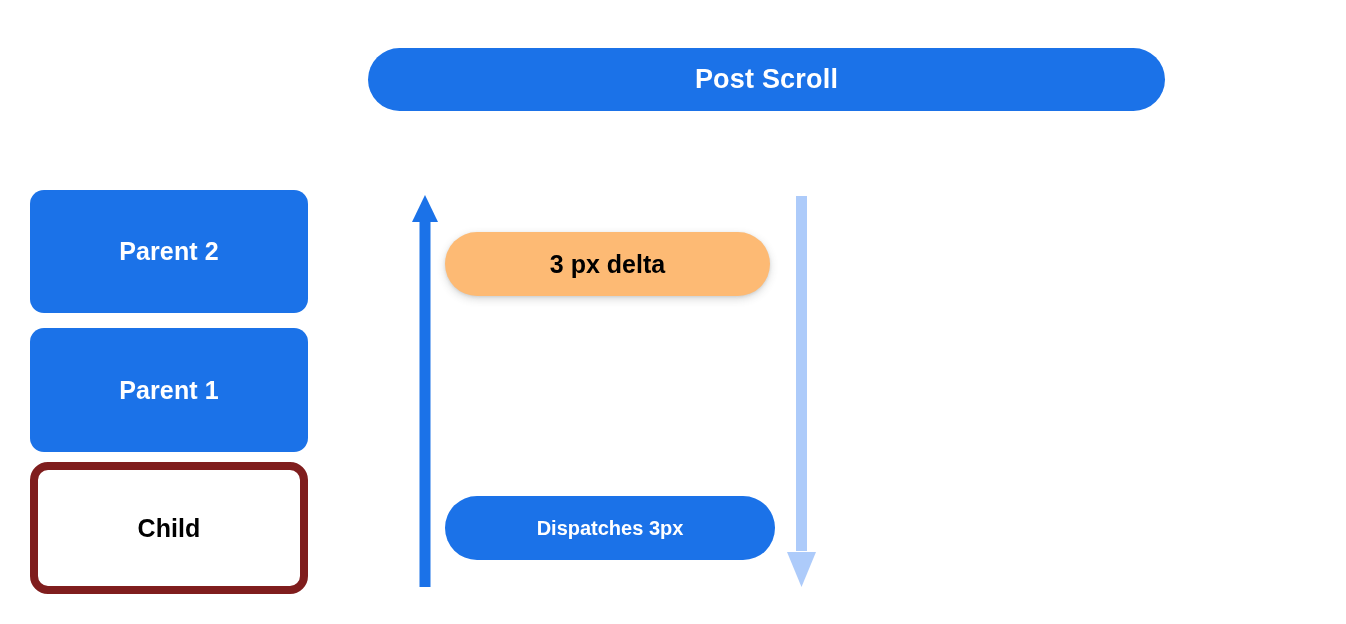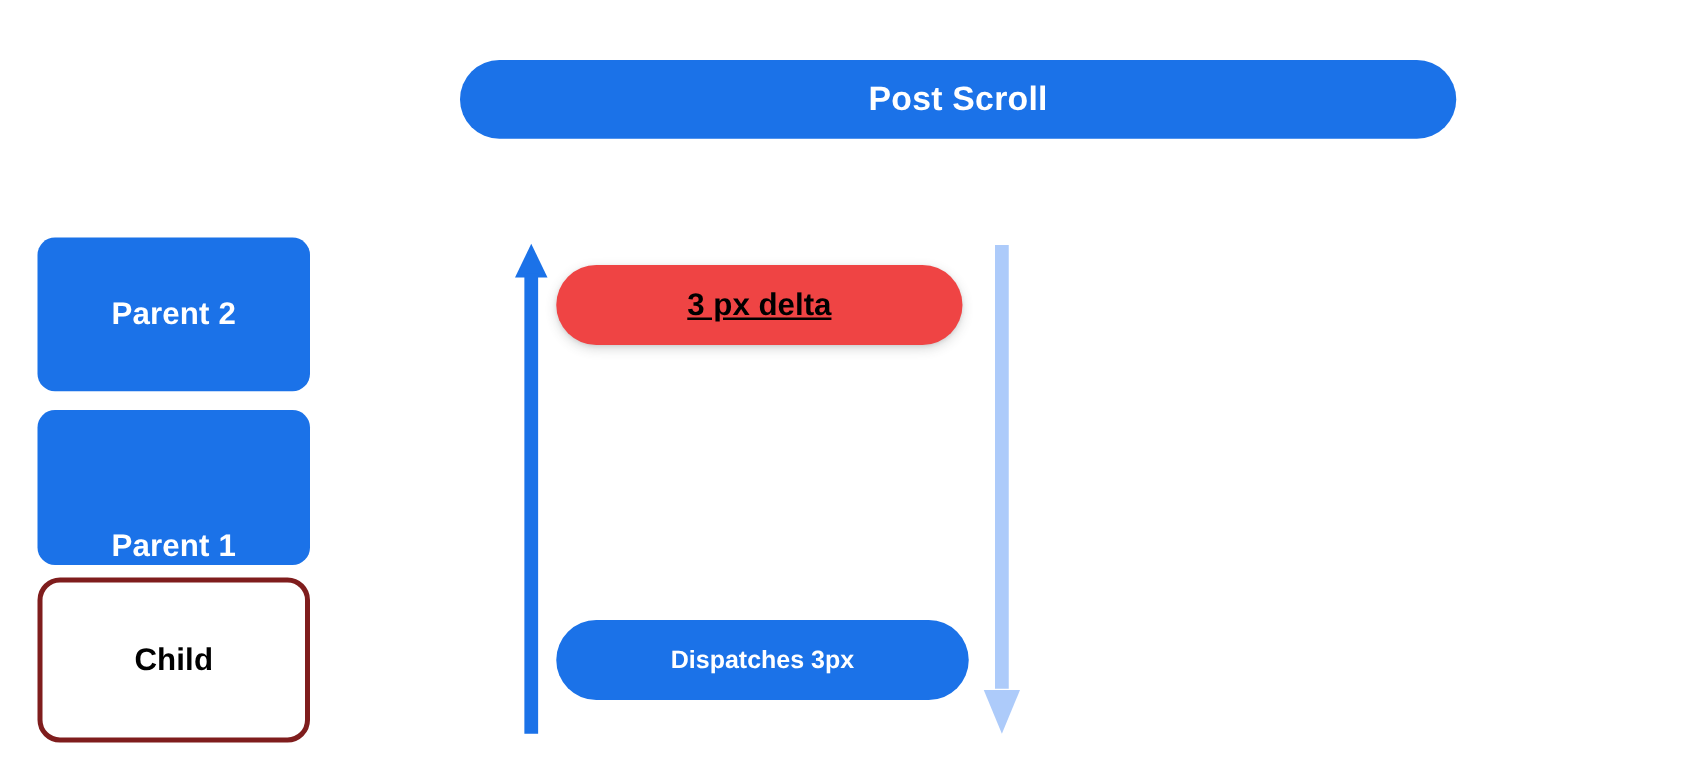--- a/index.html
+++ b/index.html
@@ -38,49 +38,49 @@
     color: #ffffff;
     font-size: 27px;
     font-weight: bold;
     letter-spacing: 0.2px;
   }
 
   
   .stack-box {
     position: absolute;
     left: 30px;
-    width: 218px;
+    width: 278px;
     display: flex;
     align-items: center;
     justify-content: center;
     box-sizing: border-box;
     border-radius: 14px;
   }
   .stack-box.filled {
     background: #1b72e8;
     border: none;
   }
   .stack-box.filled .stack-label {
     color: #ffffff;
   }
   .stack-box.outlined {
     background: #ffffff;
-    border: 4px solid #7f1d1d;
+    border: 8px solid #7f1d1d;
     border-radius: 18px;
   }
   .stack-box.outlined .stack-label {
     color: #000000;
   }
   .stack-label {
     font-size: 25px;
     font-weight: bold;
     letter-spacing: 0.1px;
   }
   #box-parent2 { top: 190px; height: 123px; }
-  #box-parent1 { top: 328px; height: 124px; align-items: flex-end; }
+  #box-parent1 { top: 328px; height: 124px; }
   #box-child   { top: 462px; height: 132px; }
 
   
   .arrow {
     position: absolute;
   }
   #arrow-up {
     left: 404px;
     top: 193px;
     width: 42px;
@@ -97,27 +97,26 @@
   .pill {
     position: absolute;
     display: flex;
     align-items: center;
     justify-content: center;
     box-sizing: border-box;
     border-radius: 34px;
   }
   #pill-delta {
     left: 445px;
-    top: 212px;
+    top: 232px;
     width: 325px;
     height: 64px;
-    background: #ef4444;
+    background: #fdba74;
     box-shadow: 0 3px 9px rgba(60, 64, 67, 0.20),
                 0 1px 3px rgba(60, 64, 67, 0.12);
-    text-decoration: underline;
   }
   #pill-delta .pill-label {
     color: #000000;
     font-size: 25px;
     font-weight: bold;
   }
   #pill-dispatch {
     left: 445px;
     top: 496px;
     width: 330px;

